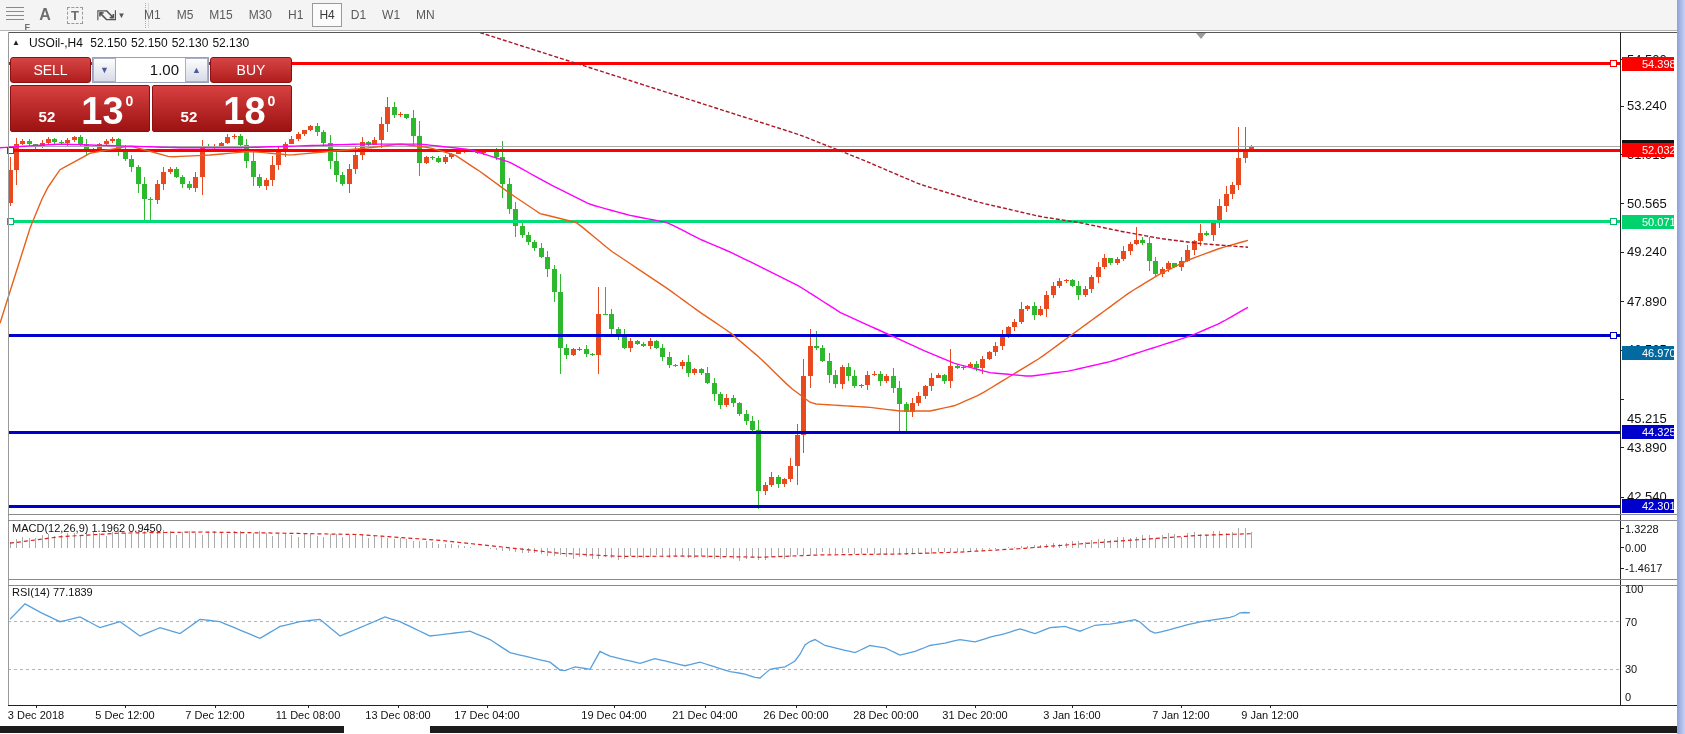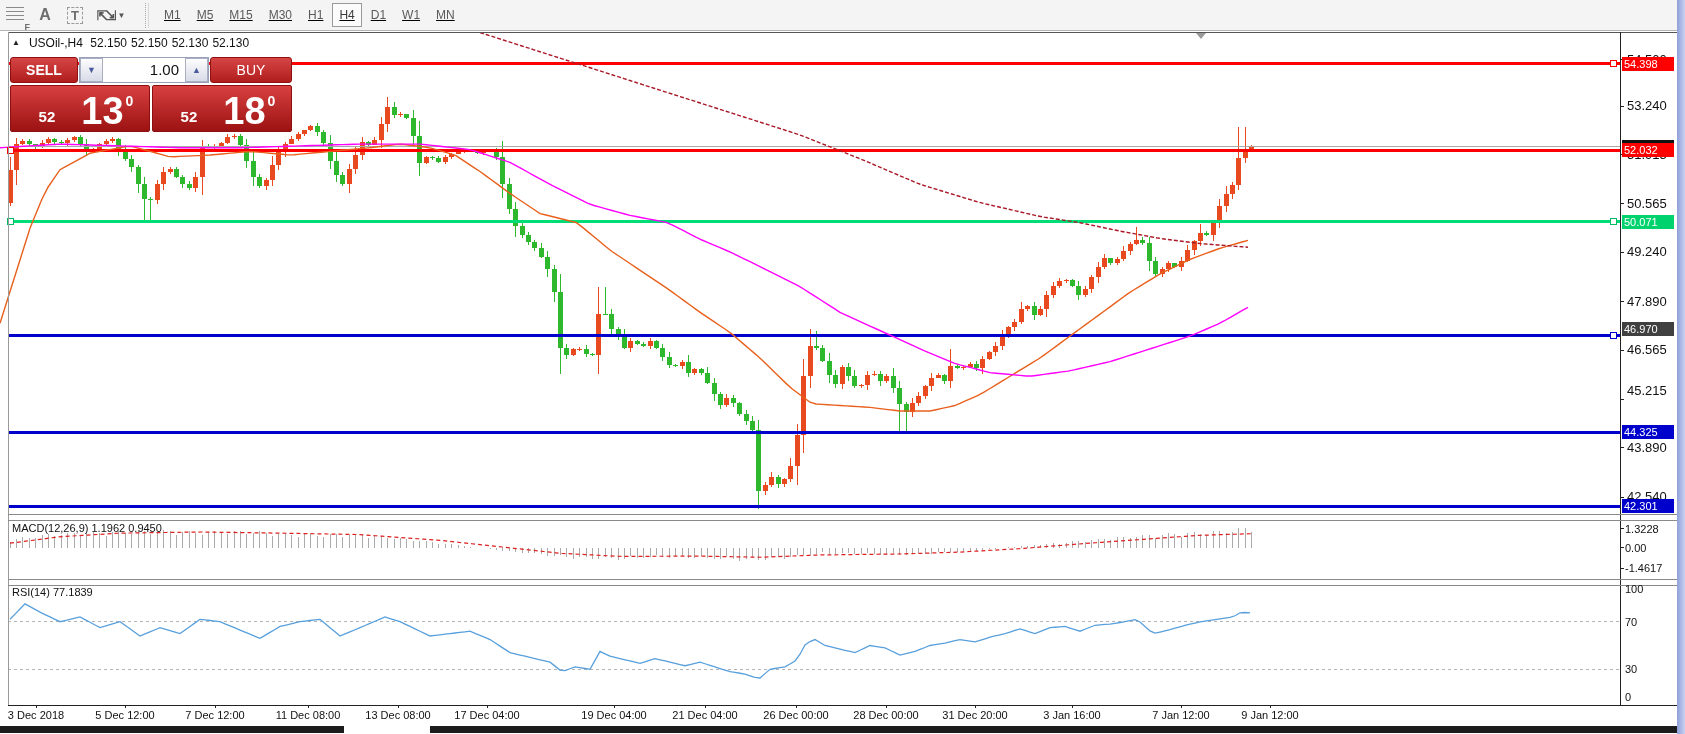--- a/index.html
+++ b/index.html
@@ -18,21 +18,21 @@
        background:repeating-linear-gradient(#8a8a8a 0 1px, transparent 1px 4px); }
   #fib-ico .fibf { position:absolute; right:-2px; bottom:-5px; font-size:9px; color:#6e6e6e; }
   #txt-ico { left:32px; font-size:16px; }
   #tbox-ico { left:62px; }
   #tbox-ico .tbox { border:1px dashed #9a9a9a; padding:0 3px; font-size:13px; }
   #arr-ico { left:92px; width:38px; }
   .caret { font-size:8px; color:#555; margin-left:3px; }
   .arrglyph { font-size:13px; color:#555; letter-spacing:-2px; }
   #tb-sep { position:absolute; left:145px; top:3px; height:25px; width:4px;
             border-left:1px dotted #aaa; border-right:1px solid #d8d8d8; }
-  #tf-group { position:absolute; left:156px; top:0; height:30px; display:flex; align-items:center;text-decoration:underline; }
+  #tf-group { position:absolute; left:136px; top:0; height:30px; display:flex; align-items:center; }
   .tf-btn { min-width:26px; padding:4px 6px; margin:0 1px; text-align:center; font-size:12px;
             color:#5a5a5a; cursor:pointer; border:1px solid transparent; }
   .tf-btn.active { background:#fbfbfb; border:1px solid #9a9a9a; color:#3a3a3a; }
 
   
   #chart-area { position:absolute; left:0; top:31px; width:1685px; height:703px; background:#fff; }
   #chart-svg { position:absolute; left:0; top:0; }
   #chart-header { position:absolute; left:12px; top:5px; font-size:12px; color:#111;
                   white-space:nowrap; z-index:5; }
   #chart-header .tri::before { content:"▲"; font-size:8px; vertical-align:2px; margin-right:5px; color:#222; }
@@ -40,42 +40,42 @@
   #shift-marker { position:absolute; left:1196px; top:2px; width:0; height:0; z-index:4;
                   border-left:5px solid transparent; border-right:5px solid transparent;
                   border-top:6px solid #9a9a9a; }
 
   
   #trade-panel { position:absolute; left:10px; top:26px; width:282px; z-index:10; }
   #tp-row1 { display:flex; height:26px; }
   .tp-btn { color:#fff; font-size:14px; display:flex; align-items:center; justify-content:center;
             background:linear-gradient(#d64545,#b01d1d); border:1px solid #8d0f0f;
             border-radius:3px; cursor:pointer; }
-  #sell-btn { width:68px;font-weight:bold; }
+  #sell-btn { width:81px; }
   #buy-btn  { width:82px; }
   #vol-box { flex:1; display:flex; height:26px; margin:0 1px; border:1px solid #9aa0b8; background:#fff; }
   .vol-arrow { width:23px; background:linear-gradient(#fdfdfd,#d8dce8); border:1px solid #aab0c4;
                display:flex; align-items:center; justify-content:center; cursor:pointer;
                color:#4a5a9c; font-size:9px; }
   #vol-value { flex:1; font-size:15px; color:#111; text-align:right; padding:3px 6px 0 0; }
   #tp-row2 { display:flex; height:47px; margin-top:2px; }
   .price-box { color:#fff; display:flex; align-items:flex-end; justify-content:center;
                background:linear-gradient(#d84040,#9c1212); border:1px solid #8d0f0f;
                border-radius:2px; padding-bottom:2px; }
   #sell-price-box { width:140px; margin-right:2px; }
   #buy-price-box { width:140px; }
   .p-small { font-size:15px; font-weight:bold; margin:0 3px 4px 12px; }
   .p-big { font-size:38px; font-weight:bold; line-height:0.92;margin-left:23px; }
   .p-sup { font-size:14px; font-weight:bold; margin:0 0 20px 2px; }
 
   
   .ax-tick { position:absolute; left:1627px; width:50px; height:14px; line-height:14px;
              font-size:13px; color:#111; }
   .ax-badge { position:absolute; left:1622px; width:52px; height:14px; line-height:14px;
-              font-size:11px; color:#fff; padding-left:2px; }
+              font-size:11px; color:#fff; padding-left:20px; }
   .ind-label { position:absolute; left:12px; font-size:11px; color:#111; z-index:3; }
   .ind-tick { position:absolute; left:1625px; width:54px; font-size:11px; color:#111; height:12px; line-height:12px; }
   .t-label { position:absolute; font-size:11px; color:#111; transform:translateX(-50%); white-space:nowrap; }
 
   #annotation { position:absolute; left:1253px; top:228px; font-size:30px; z-index:6; white-space:nowrap; }
 
   
   .tabseg { position:absolute; height:7px; background:#1c1c1c; }
   #right-edge { position:absolute; left:1677px; top:0; width:8px; height:734px;
                 background:linear-gradient(to right,#8fa0d8,#c9d2f4); z-index:11; }
@@ -797,28 +797,28 @@
     </div>
 
     <div id="price-axis">
         <div class="ax-tick" style="top: 21.9699px;">54.500</div>
         <div class="ax-tick" style="top: 68.0481px;">53.240</div>
         <div class="ax-tick" style="top: 116.503px;">51.915</div>
         <div class="ax-tick" style="top: 165.873px;">50.565</div>
         <div class="ax-tick" style="top: 214.328px;">49.240</div>
         <div class="ax-tick" style="top: 263.698px;">47.890</div>
         <div class="ax-tick" style="top: 312.153px;">46.565</div>
-        <div class="ax-tick" style="top: 353px;">45.215</div>
+        <div class="ax-tick" style="top: 381px;">45.215</div>
         <div class="ax-tick" style="top: 409.978px;">43.890</div>
         <div class="ax-tick" style="top: 459.347px;">42.540</div>
         <div class="ax-badge" style="top: 108.641px; background: rgb(17, 17, 17);">52.130</div>
         <div class="ax-badge" style="top: 25.7px; background: rgb(255, 0, 0);">54.398</div>
         <div class="ax-badge" style="top: 112.225px; background: rgb(255, 0, 0);">52.032</div>
         <div class="ax-badge" style="top: 183.938px; background: rgb(0, 210, 110);">50.071</div>
-        <div class="ax-badge" style="top: 291px; background: #404040;">46.970</div>
+        <div class="ax-badge" style="top: 315px; background: #0369a1;">46.970</div>
         <div class="ax-badge" style="top: 394.07px; background: rgb(0, 0, 205);">44.325</div>
         <div class="ax-badge" style="top: 468.087px; background: rgb(0, 0, 205);">42.301</div>
       </div>
     <div id="ind-axis">
         <div class="ind-tick" style="top: 491.505px;">1.3228</div>
         <div class="ind-tick" style="top: 510.5px;">0.00</div>
         <div class="ind-tick" style="top: 531.49px;">-1.4617</div>
         <div class="ind-tick" style="top: 552px;">100</div>
         <div class="ind-tick" style="top: 584.7px;">70</div>
         <div class="ind-tick" style="top: 632.3px;">30</div>

